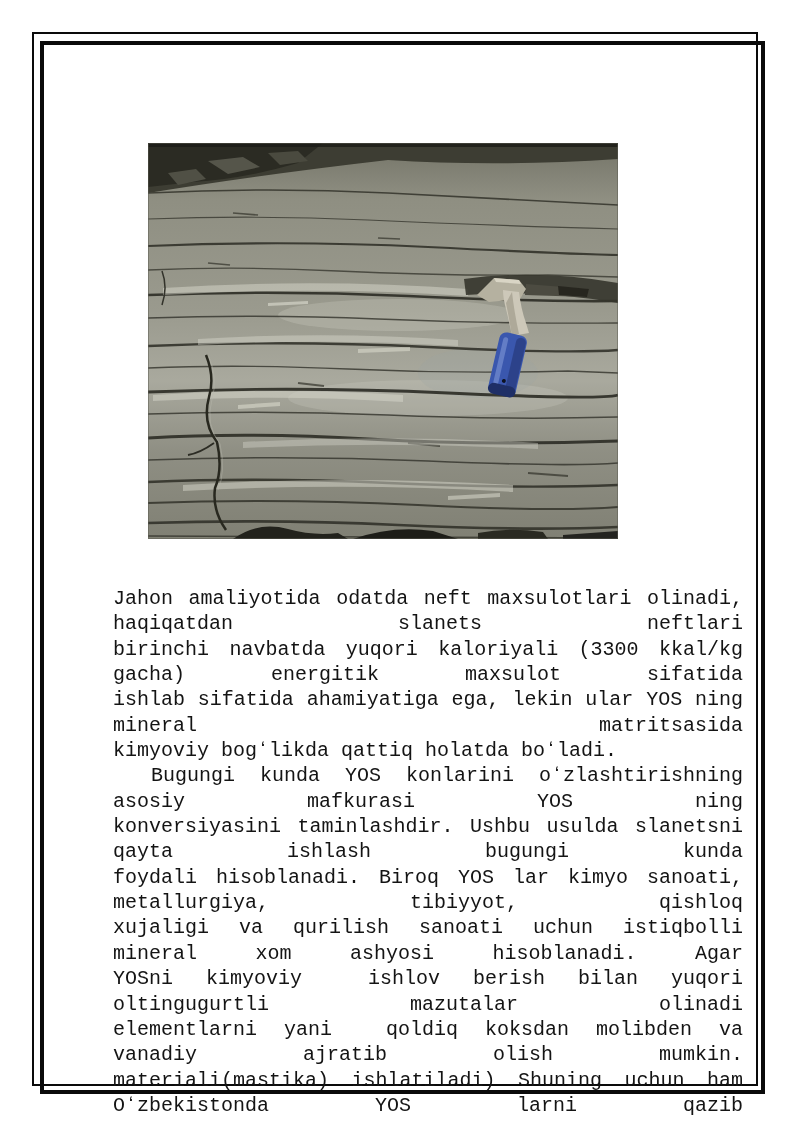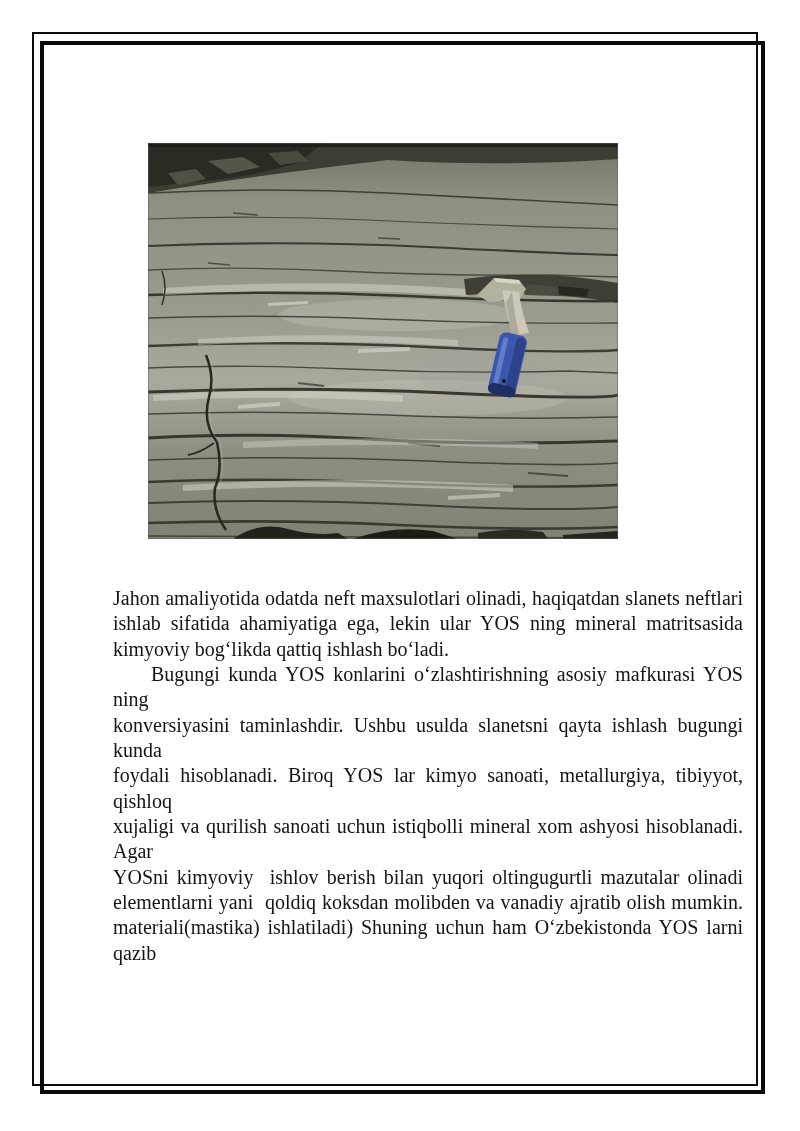--- a/index.html
+++ b/index.html
@@ -14,20 +14,21 @@
   .photo svg { display:block; width:100%; height:100%; }
   .doc-text {
     position:absolute; left:113px; top:586px; width:630px;
     font-size:20px; line-height:25.35px; color:#141414;
     font-kerning:normal;
   }
   .para { margin:0; }
   .para .line {
     text-align:justify;
     text-align-last:justify;
+    font-family:Liberation Mono, monospace;
     -moz-text-align-last:justify;
   }
   .para .line.line-left { text-align-last:left; -moz-text-align-last:left; }
   .para.indent .line:first-child { text-indent:38px; }
 </style>
 </head>
 <body>
 
 <div class="page">
 
@@ -131,22 +132,23 @@
         </g>
       </g>
 
       <rect x="0.5" y="0.5" width="469" height="395" fill="none" stroke="#5a5a50" opacity="0.5"></rect>
     </svg>
   </div>
 
   <div class="doc-text">
       <div class="para">
         <div class="line">Jahon amaliyotida odatda neft maxsulotlari olinadi, haqiqatdan slanets neftlari</div>
+        <div class="line">birinchi navbatda yuqori kaloriyali (3300 kkal/kg gacha) energitik maxsulot sifatida</div>
         <div class="line">ishlab sifatida ahamiyatiga ega, lekin ular YOS ning mineral matritsasida</div>
-        <div class="line line-left">kimyoviy bogʻlikda qattiq ishlash boʻladi.</div>
+        <div class="line line-left">kimyoviy bogʻlikda qattiq holatda boʻladi.</div>
       </div>
       <div class="para indent">
         <div class="line">Bugungi kunda YOS konlarini oʻzlashtirishning asosiy mafkurasi YOS ning</div>
         <div class="line">konversiyasini taminlashdir. Ushbu usulda slanetsni qayta ishlash bugungi kunda</div>
         <div class="line">foydali hisoblanadi. Biroq YOS lar kimyo sanoati, metallurgiya, tibiyyot, qishloq</div>
         <div class="line">xujaligi va qurilish sanoati uchun istiqbolli mineral xom ashyosi hisoblanadi. Agar</div>
         <div class="line">YOSni kimyoviy&nbsp; ishlov berish bilan yuqori oltingugurtli mazutalar olinadi</div>
         <div class="line">elementlarni yani&nbsp; qoldiq koksdan molibden va vanadiy ajratib olish mumkin.</div>
         <div class="line">materiali(mastika) ishlatiladi) Shuning uchun ham Oʻzbekistonda YOS larni qazib</div>
       </div>

